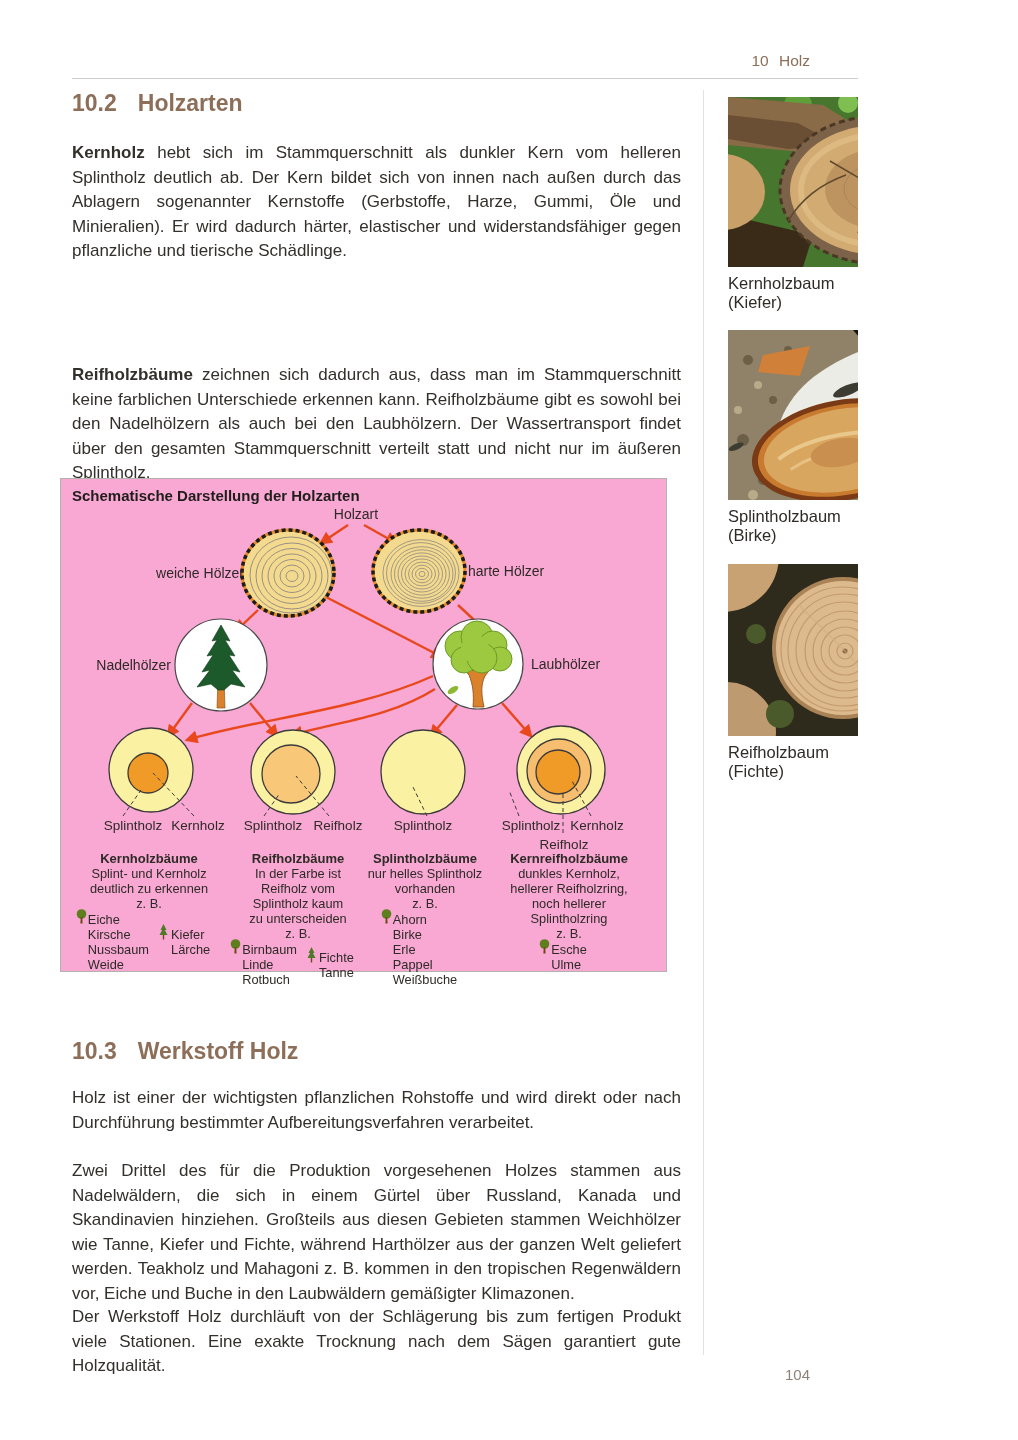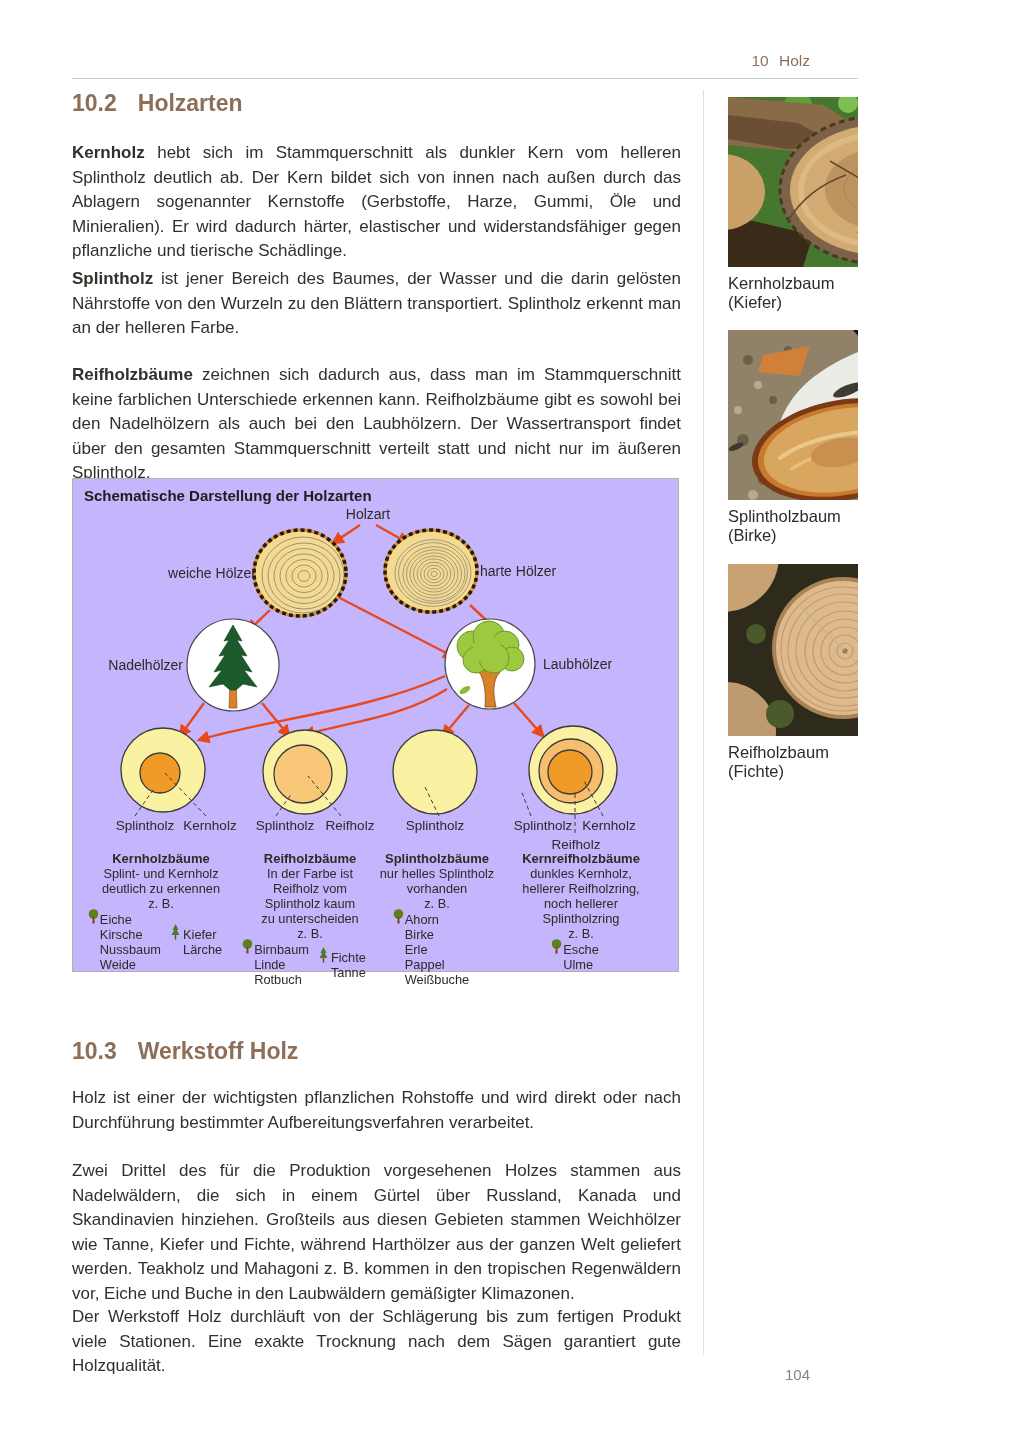--- a/index.html
+++ b/index.html
@@ -12,21 +12,21 @@
   .vline { position:absolute; left:703px; top:90px; width:1px; height:1265px; background:#e3e1df; }
 
   .sec-title { position:absolute; left:72px; margin:0; font-size:23px; font-weight:bold; color:#8d6e58; }
   .sec-num { display:inline-block; margin-right:21px; }
   #t102 { top:90px; } #t103 { top:1038px; }
 
   .body-p { position:absolute; left:72px; width:609px; margin:0; font-size:17px; line-height:24.6px; text-align:justify; }
   #p1 { top:141px; } #p2 { top:267px; } #p3 { top:363px; }
   #p4 { top:1086px; } #p5 { top:1159px; } #p6 { top:1305px; }
 
-  .diagram-box { position:absolute; left:72px; top:478px; width:605px; height:492px; border:1px solid #b5b2ae; background:#c4b5fd; }
+  .diagram-box { position:absolute; left:60px; top:478px; width:605px; height:492px; border:1px solid #b5b2ae; background:#f9a8d4; }
   .diagram-title { position:absolute; left:11px; top:8px; font-size:15px; font-weight:bold; color:#1f1d1a; }
   .dsvg { position:absolute; left:0; top:0; }
   .dsvg text { font-size:14px; fill:#2e2a26; }
   .dsvg text.clabel { font-size:13.5px; }
 
   .tcols { position:absolute; left:0; top:372px; width:605px; height:118px; font-size:12.8px; line-height:15px; color:#2e2a26; }
   .tcol { position:absolute; text-align:center; }
   #tcol1 { left:12px;  width:152px; }
   #tcol2 { left:168px; width:138px; }
   #tcol3 { left:300px; width:128px; }
@@ -49,21 +49,20 @@
 
 <div class="page">
 
   <div class="running-header">10 Holz</div>
   <div class="header-rule"></div>
   <div class="vline"></div>
 
   <h1 class="sec-title" id="t102"><span class="sec-num">10.2</span><span>Holzarten</span></h1>
 
   <p class="body-p" id="p1"><b>Kernholz</b><span> hebt sich im Stammquerschnitt als dunkler Kern vom helleren Splintholz deutlich ab. Der Kern bildet sich von innen nach außen durch das Ablagern sogenannter Kernstoffe (Gerbstoffe, Harze, Gummi, Öle und Minieralien). Er wird dadurch härter, elastischer und widerstandsfähiger gegen pflanzliche und tierische Schädlinge.</span></p>
-  <p class="body-p" id="p2"><b>Splintholz</b><span> ist jener Bereich des Baumes, der Wasser und die darin gelösten Nährstoffe von den Wurzeln zu den Blättern transportiert. Splintholz erkennt man an der helleren Farbe.</span></p>
   <p class="body-p" id="p3"><b>Reifholzbäume</b><span> zeichnen sich dadurch aus, dass man im Stammquerschnitt keine farblichen Unterschiede erkennen kann. Reifholzbäume gibt es sowohl bei den Nadelhölzern als auch bei den Laubhölzern. Der Wassertransport findet über den gesamten Stammquerschnitt verteilt statt und nicht nur im äußeren Splintholz.</span></p>
 
   <div class="diagram-box">
     <div class="diagram-title">Schematische Darstellung der Holzarten</div>
 
     <svg class="dsvg" width="605" height="378" viewBox="0 0 605 378">
       <defs>
         <marker id="arr" viewBox="0 0 10 10" refX="8" refY="5" markerWidth="5.5" markerHeight="5.5" orient="auto-start-reverse">
           <path d="M0,0 L10,5 L0,10 Z" fill="#e8481c"></path>
         </marker>

